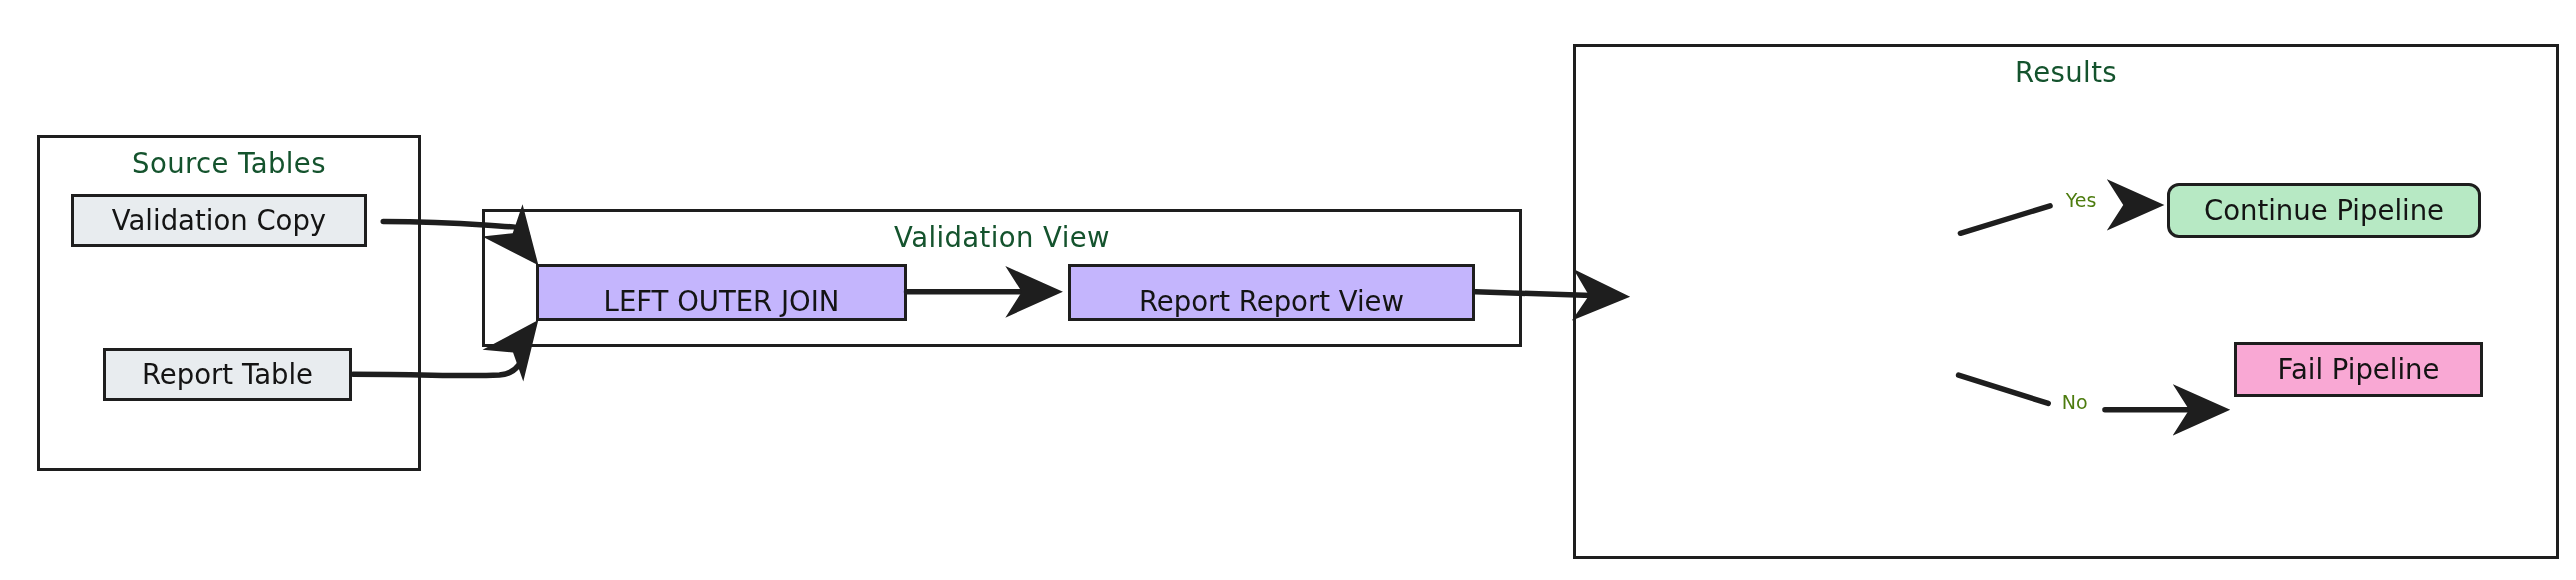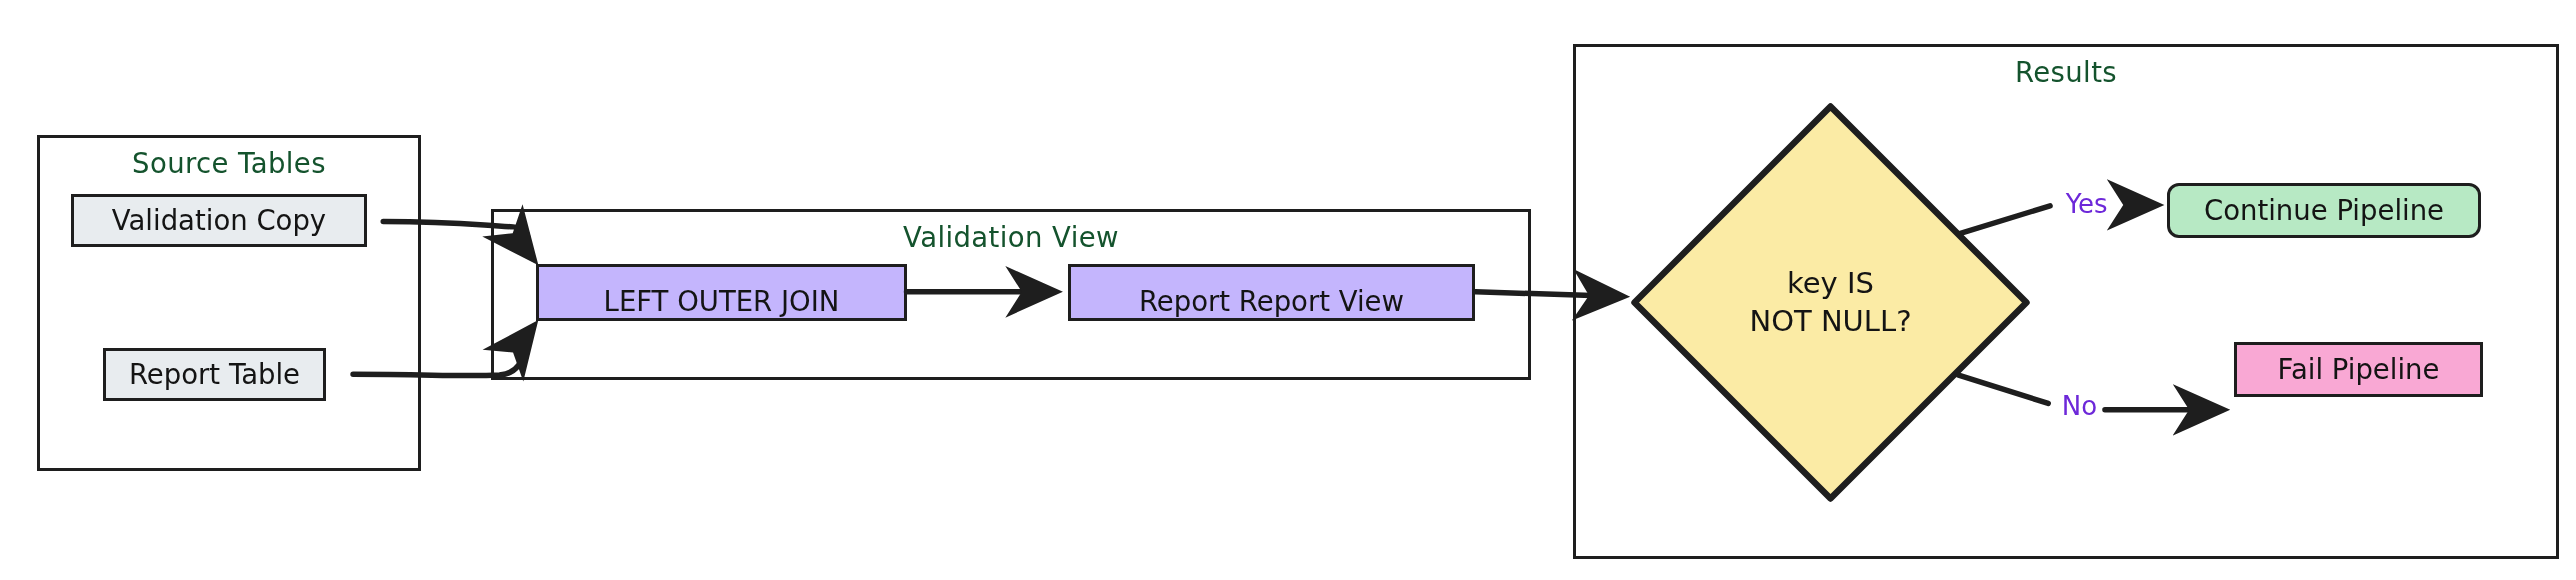--- a/index.html
+++ b/index.html
@@ -19,63 +19,56 @@
   .node.blue {background:#c4b5fd;align-items:flex-end;}
   .node.green{background:#b7e9c4;}
   .node.pink {background:#f9a8d4;}
 
   .diamond-wrap{position:absolute;}
   .diamond-label{position:absolute;left:0;top:0;width:100%;height:100%;
                  display:flex;align-items:center;justify-content:center;
                  text-align:center;font-size:29px;color:#141414;line-height:1.3;
                  white-space:pre-line;}
 
-  .edge-label{position:absolute;font-size:26px;color:#6d28d9;
+  .edge-label{position:absolute;font-size:19px;color:#4d7c0f;
               background:#fff;padding:0 3.7px;white-space:nowrap;}
 </style>
 </head>
 <body>
 
 <div id="stage">
 
   <div class="group-box" style="left:37px;top:135px;width:384px;height:336px;">
     <div class="group-title">Source Tables</div>
   </div>
 
   <div class="node gray" style="left:71px;top:194px;width:296px;height:53px;">
     <span>Validation Copy</span>
   </div>
 
-  <div class="node gray" style="left:103px;top:348px;width:223px;height:53px;">
+  <div class="node gray" style="left:103px;top:348px;width:249px;height:53px;">
     <span>Report Table</span>
   </div>
 
-  <div class="group-box" style="left:482px;top:209px;width:1040px;height:171px;margin-left:9px;">
+  <div class="group-box" style="left:482px;top:209px;width:1040px;height:138px;">
     <div class="group-title">Validation View</div>
   </div>
 
   <div class="node blue" style="left:536px;top:264px;width:371px;height:57px;">
     <span>LEFT OUTER JOIN</span>
   </div>
 
   <div class="node blue" style="left:1068px;top:264px;width:407px;height:57px;">
     <span>Report Report View</span>
   </div>
 
   <div class="group-box" style="left:1573px;top:44px;width:986px;height:515px;">
     <div class="group-title">Results</div>
   </div>
 
-  <div class="diamond-wrap" style="left:1629px;top:101px;width:403px;height:403px;">
-    <svg width="403" height="403" viewBox="0 0 440 440">
-      <polygon points="220,6 434,220 220,434 6,220" fill="#fbeba5" stroke="#1e1e1e" stroke-width="7" stroke-linejoin="round"></polygon>
-    </svg>
-    <div class="diamond-label">key IS
-NOT NULL?</div>
-  </div>
 
   <div class="node green" style="left:2167px;top:183px;width:314px;height:55px;border-radius:12px;">
     <span>Continue Pipeline</span>
   </div>
 
   <div class="node pink" style="left:2234px;top:342px;width:249px;height:55px;">
     <span>Fail Pipeline</span>
   </div>
 
   <svg id="wires" viewBox="0 0 2814 634">

